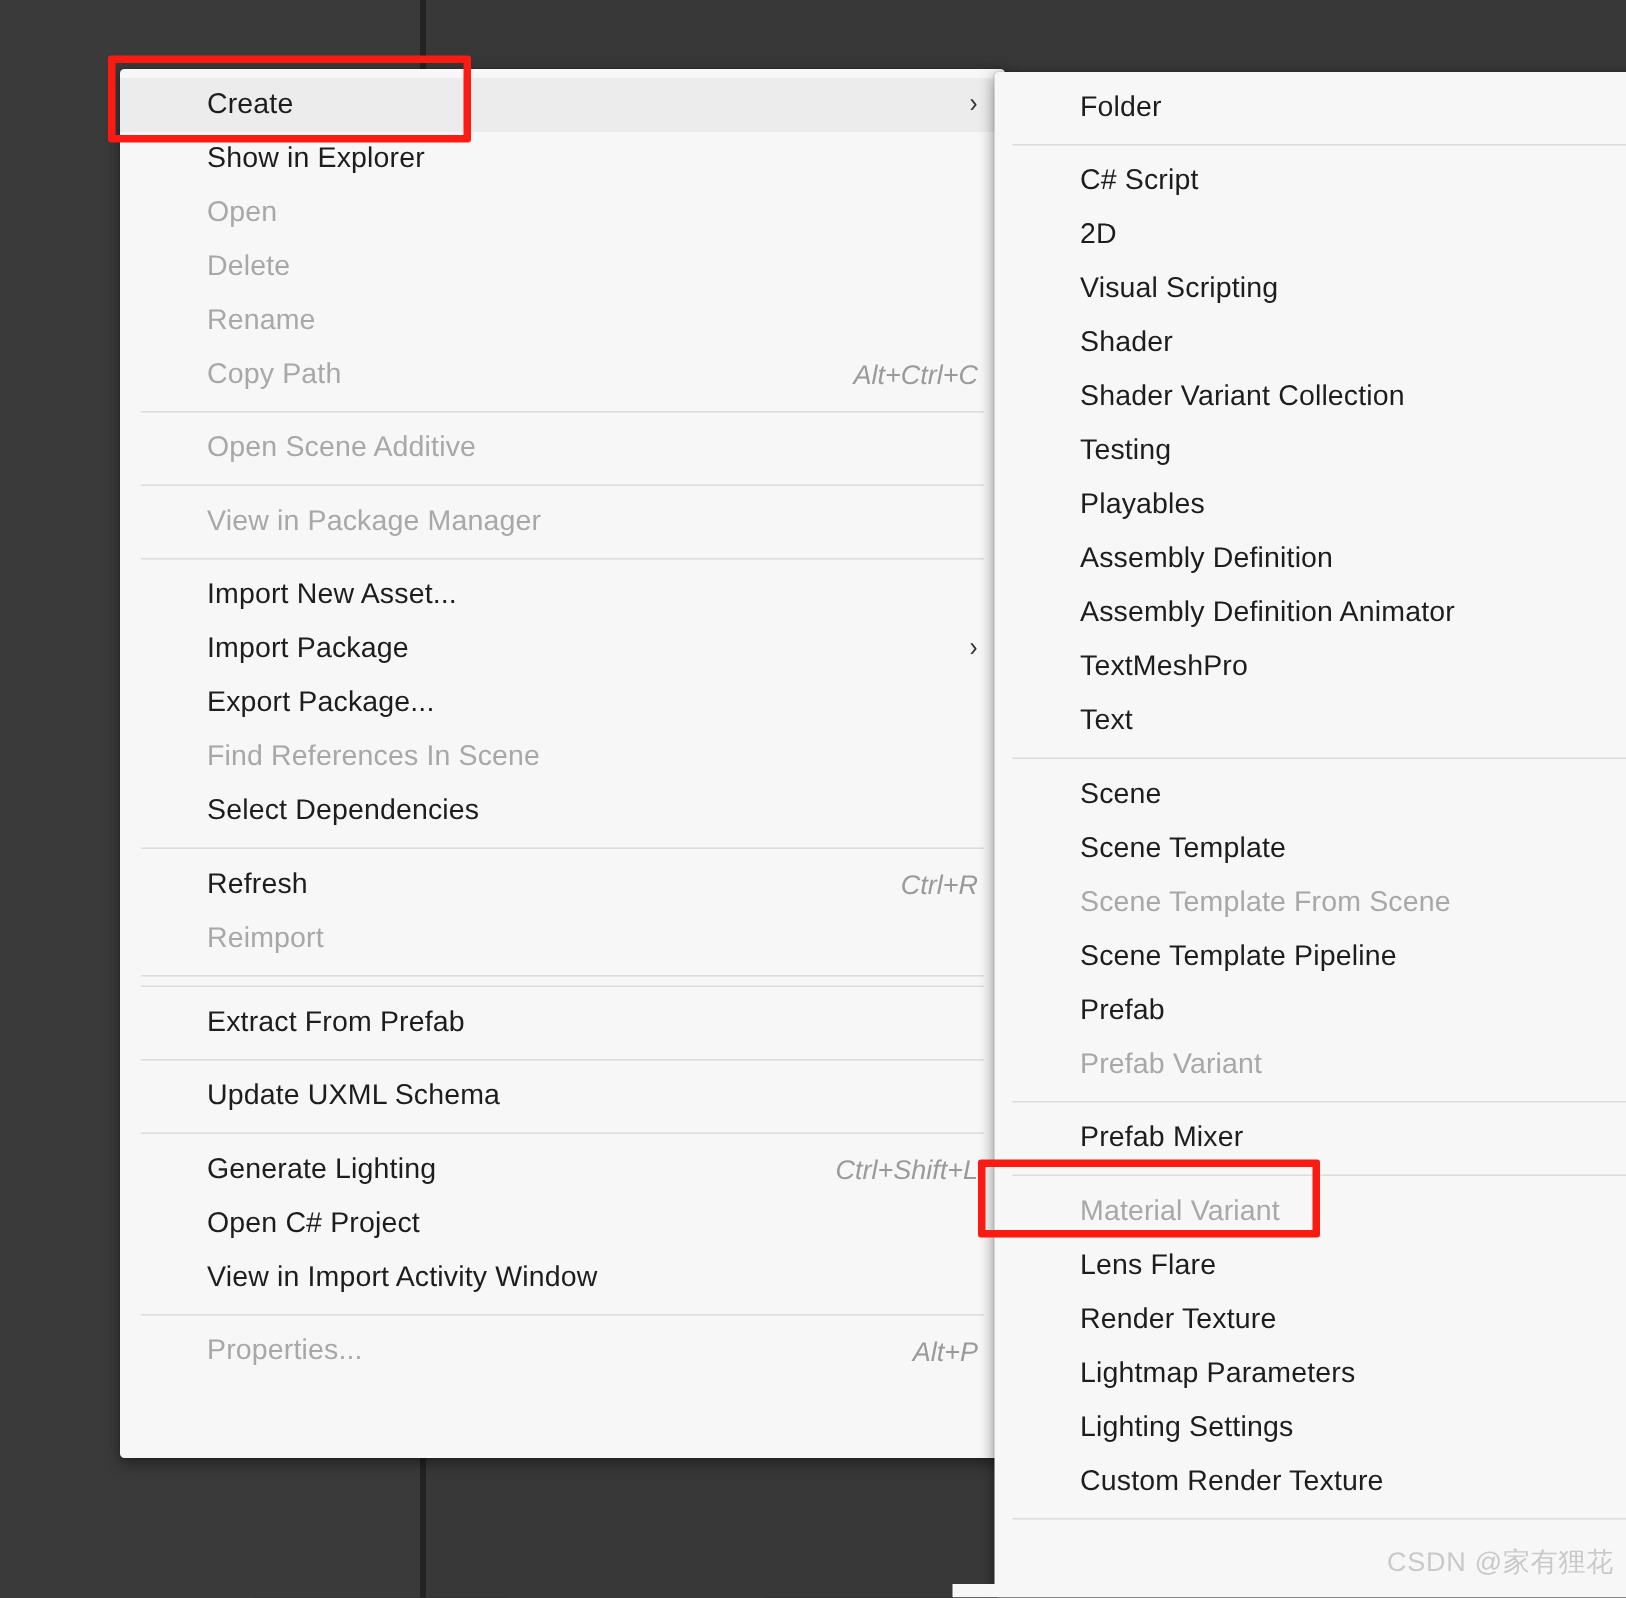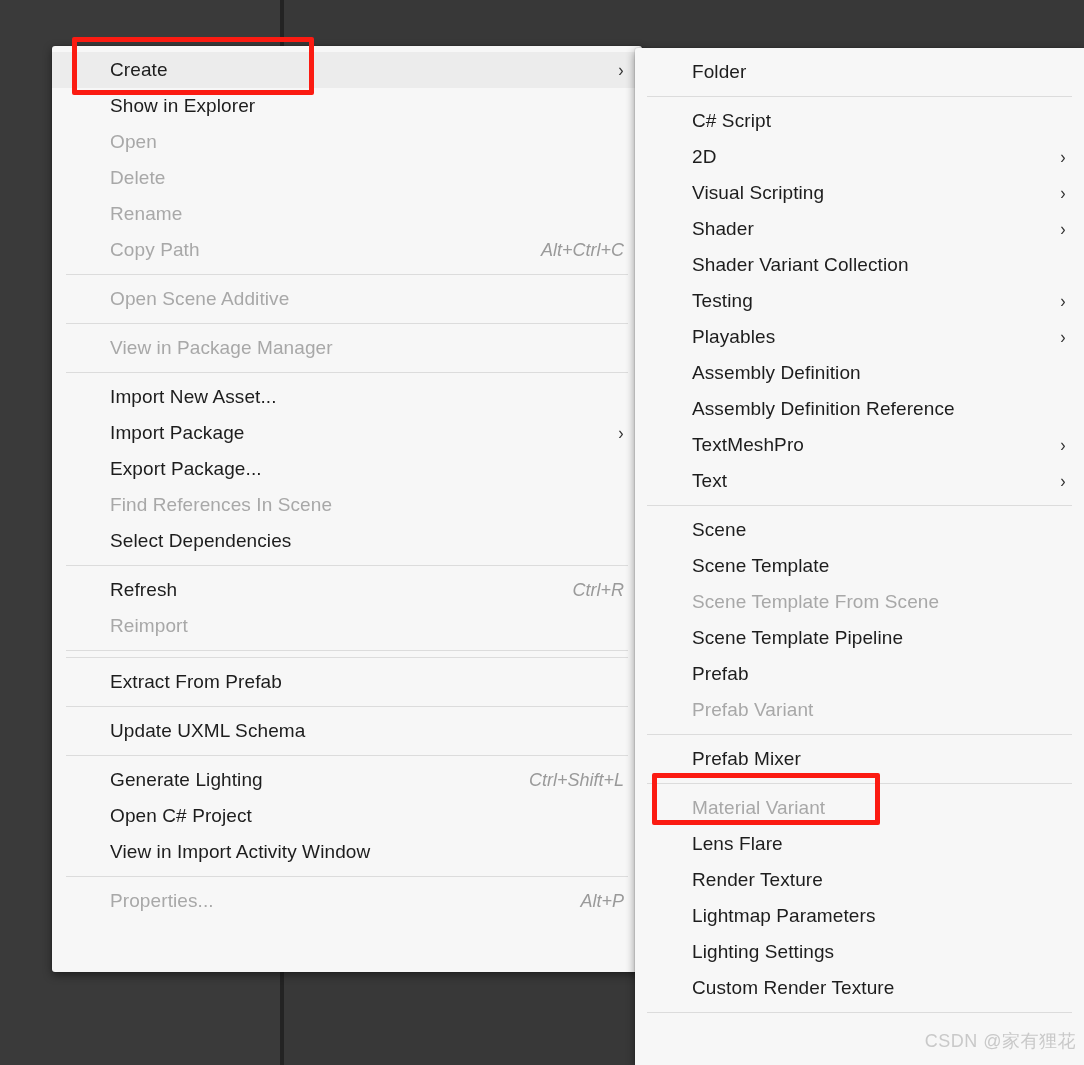--- a/index.html
+++ b/index.html
@@ -16,20 +16,21 @@
   .bg-left   { position:absolute; left:0;    top:0; width:280px;  height:1065px; background:#3a3a3a; }
   .bg-divider{ position:absolute; left:280px;top:0; width:4px;    height:1065px; background:#232323; }
   .bg-right  { position:absolute; left:284px;top:0; width:800px;  height:1065px; background:#383838; }
 
   
   .menu {
     position:absolute;
     background:#f7f7f7;
     box-shadow:0 3px 10px rgba(0,0,0,.45), 0 0 0 1px rgba(0,0,0,.06);
     padding:6px 0;
+    margin-left:28px;
   }
   .menu-left {
     left:52px; top:46px; width:590px; height:926px;
     border-radius:3px;
   }
   .menu-right {
     left:635px; top:48px; width:449px; height:1017px;
     border-radius:3px 0 0 3px;
     padding-bottom:0;
   }
@@ -240,21 +241,21 @@
       <div class="mi">
         <span class="label">Playables</span>
         <span class="spacer"></span>
         <span class="chev">›</span>
       </div>
       <div class="mi">
         <span class="label">Assembly Definition</span>
         <span class="spacer"></span>
       </div>
       <div class="mi">
-        <span class="label">Assembly Definition Reference</span>
+        <span class="label">Assembly Definition Animator</span>
         <span class="spacer"></span>
       </div>
       <div class="mi">
         <span class="label">TextMeshPro</span>
         <span class="spacer"></span>
         <span class="chev">›</span>
       </div>
       <div class="mi">
         <span class="label">Text</span>
         <span class="spacer"></span>

